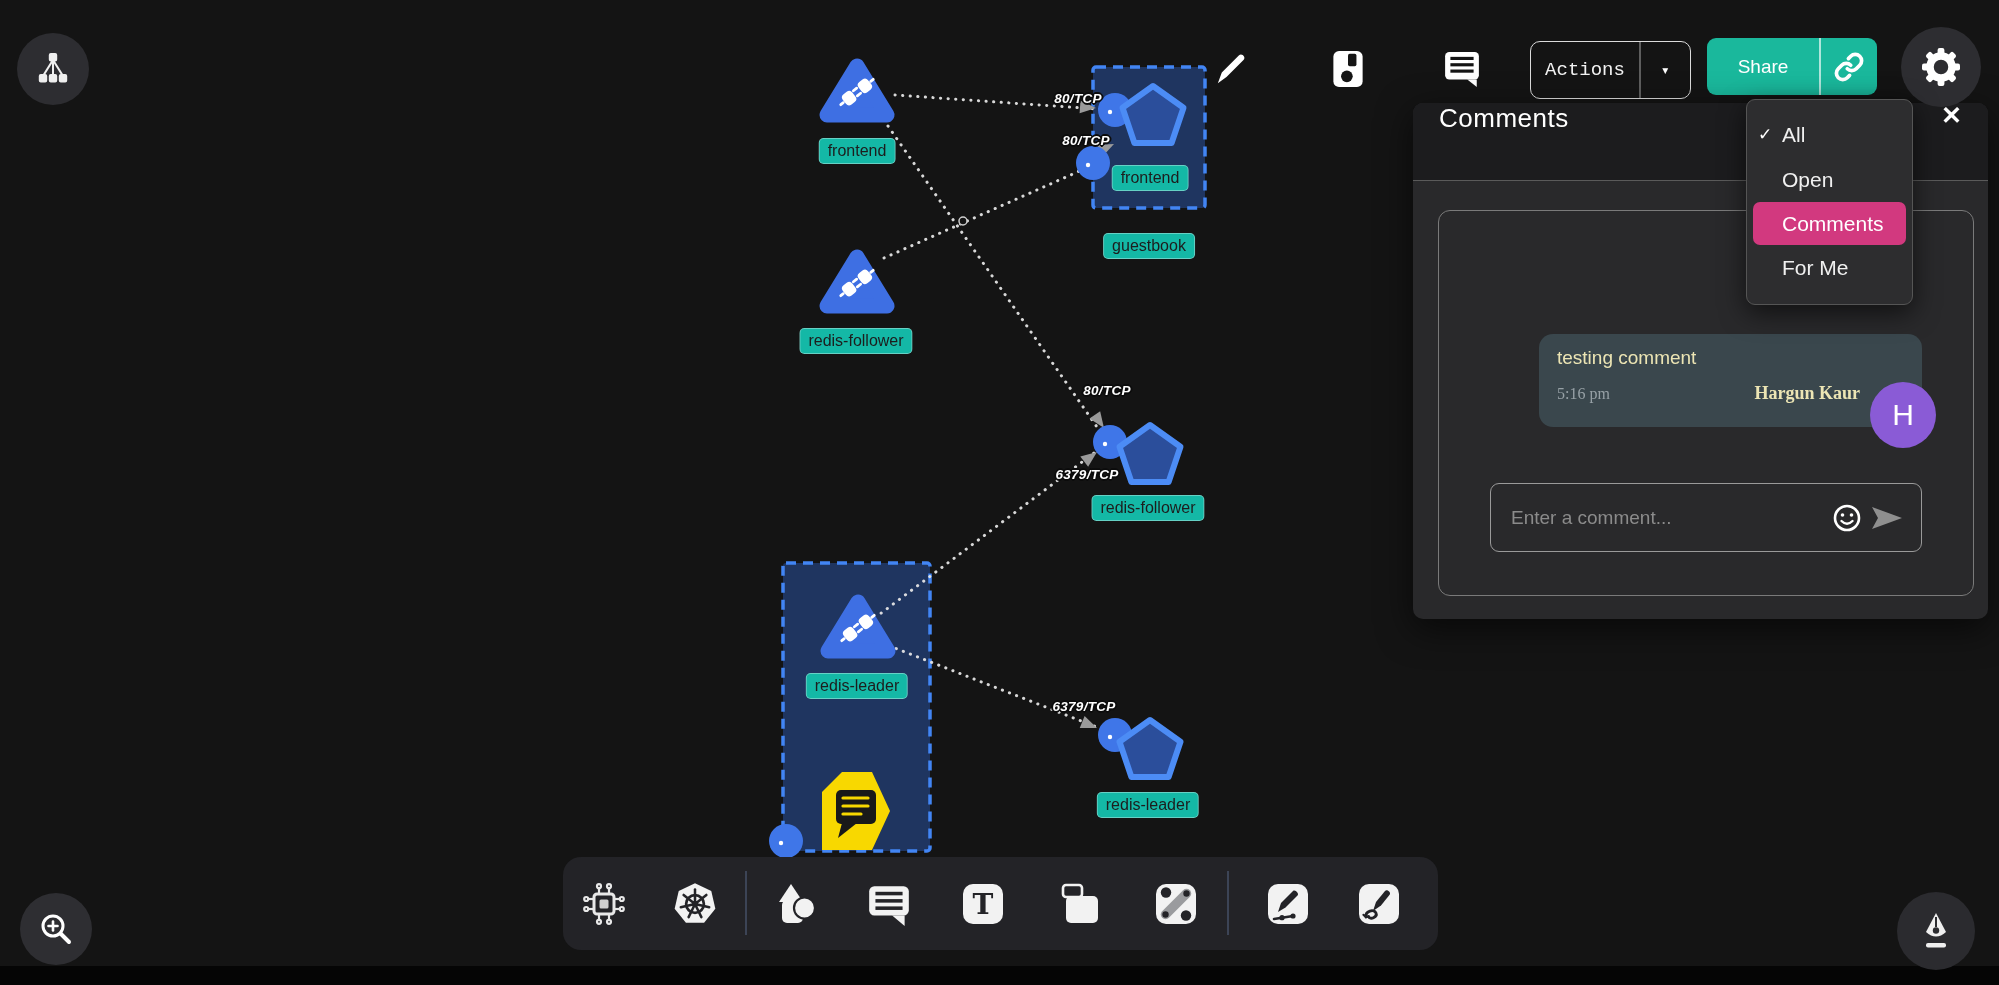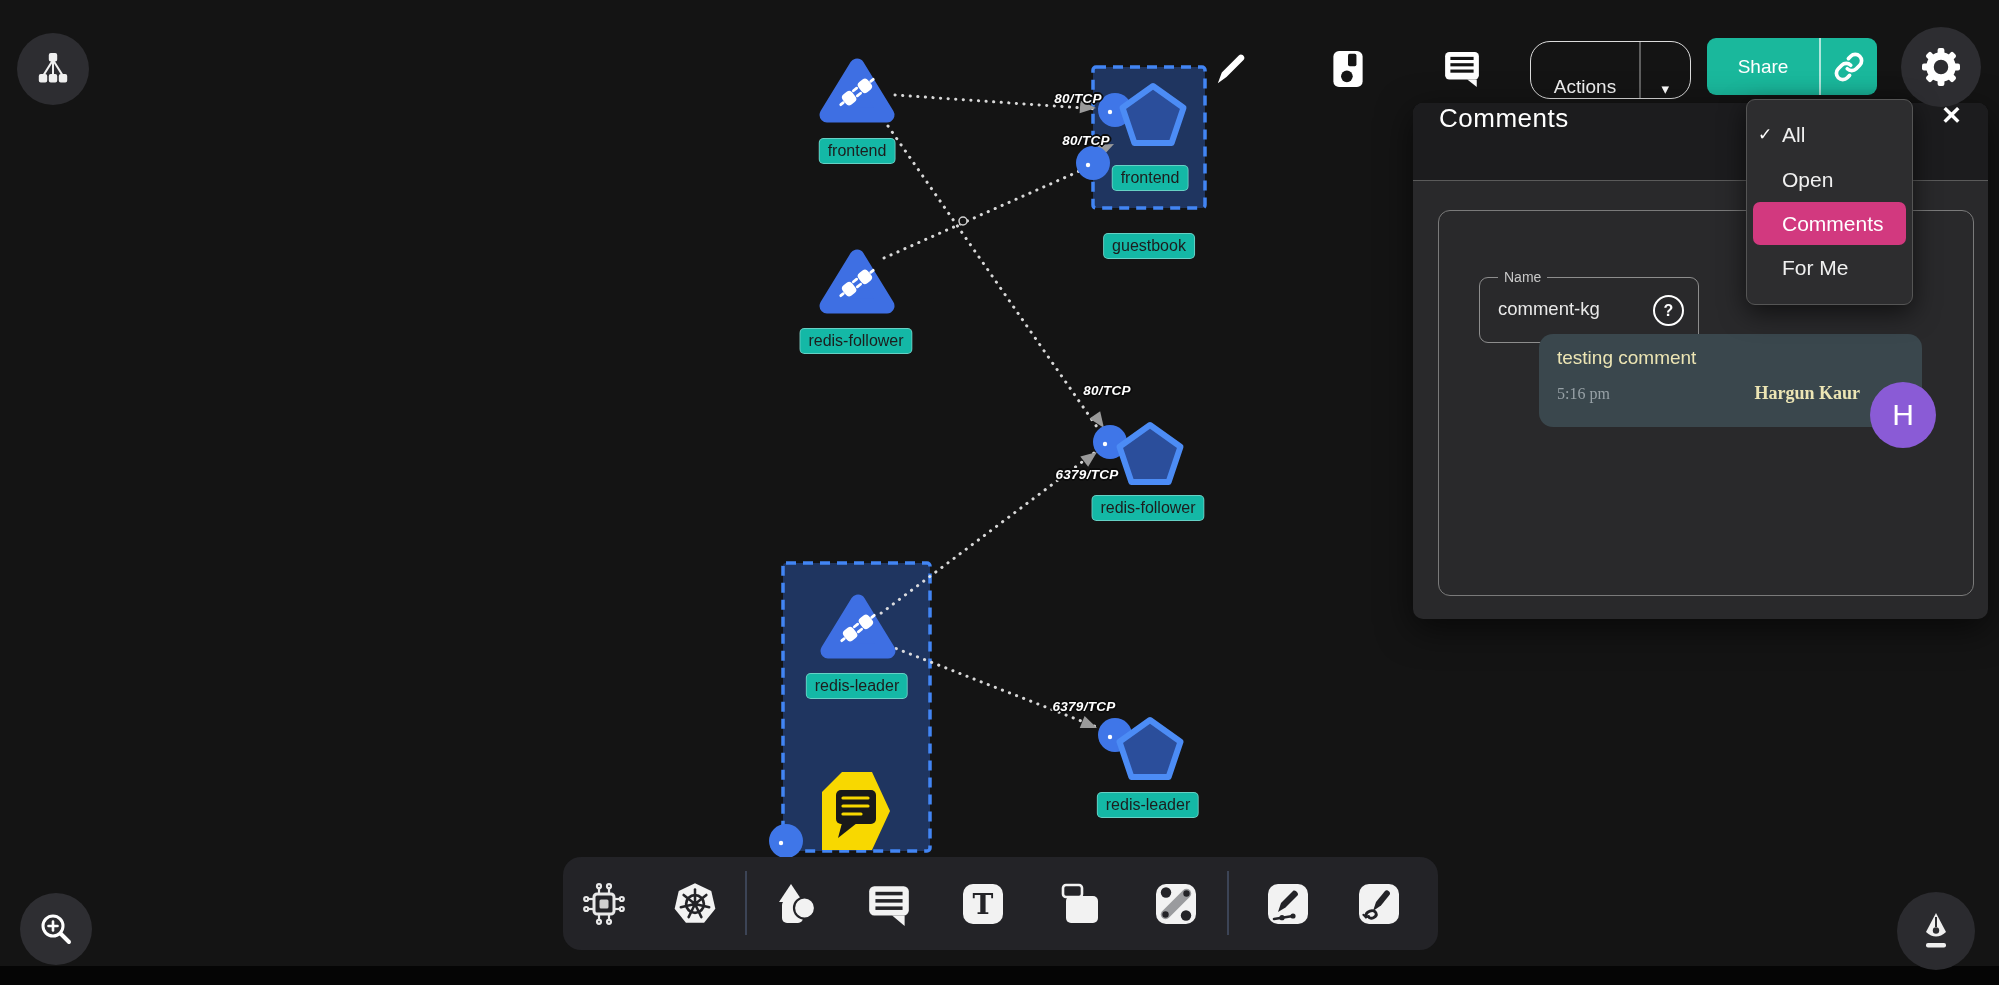--- a/index.html
+++ b/index.html
@@ -15,21 +15,21 @@
         text-shadow:-2px 0 0 #0c0c0c,2px 0 0 #0c0c0c,0 -2px 0 #0c0c0c,0 2px 0 #0c0c0c,
         -1px -1px 0 #0c0c0c,1px -1px 0 #0c0c0c,-1px 1px 0 #0c0c0c,1px 1px 0 #0c0c0c;}
   .bottom-strip{position:absolute;left:0;top:966px;width:100%;height:19px;background:#050505;z-index:4;}
   
   .circle-btn{position:absolute;border-radius:50%;background:#2d2d31;display:flex;
         align-items:center;justify-content:center;z-index:6;cursor:pointer;}
   
   .icon-btn{position:absolute;width:46px;height:46px;display:flex;align-items:center;
         justify-content:center;z-index:6;cursor:pointer;}
   .actions-btn{position:absolute;left:1530px;top:41px;width:159px;height:56px;border:1.5px solid #dcdcdc;
-        border-radius:20px;display:flex;align-items:flex-end;z-index:6;color:#f2f2f2;cursor:pointer;background:rgba(20,20,20,.4);}
+        border-radius:10px;display:flex;align-items:center;z-index:6;color:#f2f2f2;cursor:pointer;background:rgba(20,20,20,.4);font-family:Liberation Mono, monospace;}
   .actions-btn .lbl{width:108px;text-align:center;font-size:19px;}
   .actions-btn .sep{width:1.5px;height:56px;background:#9b9b9b;opacity:.55;}
   .actions-btn .caret{flex:1;text-align:center;font-size:15px;color:#fff;}
   .share-btn{position:absolute;left:1707px;top:38px;width:170px;height:57px;background:#1ab89c;
         border-radius:9px;display:flex;align-items:center;z-index:6;color:#fff;cursor:pointer;}
   .share-btn .lbl{width:112px;text-align:center;font-size:19px;}
   .share-btn .sep{width:1.5px;height:57px;background:rgba(255,255,255,.65);}
   .share-btn .linkwrap{flex:1;display:flex;align-items:center;justify-content:center;}
   
   .panel{position:absolute;left:1413px;top:103px;width:575px;height:516px;background:#29292b;
@@ -266,35 +266,46 @@
     </svg>
   </div>
 
   <div class="panel">
     <div class="panel-header">
       <span class="panel-title">Comments</span>
       <span class="panel-close">✕</span>
     </div>
     <div class="panel-container">
 
-      <div class="name-fieldset">
-        <span class="name-legend">Name</span>
-        <span class="name-value">comment-kg</span>
-        <span class="help-btn">?</span>
-      </div>
 
       <div class="bubble">
         <div class="bubble-text">testing comment</div>
         <div class="bubble-row">
           <span class="bubble-time">5:16 pm</span>
           <span class="bubble-author">Hargun Kaur</span>
         </div>
       </div>
       <div class="avatar">H</div>
 
+      <div class="composer">
+        <input type="text" placeholder="Enter a comment..." style="">
+        <span class="cicon">
+          <svg width="32" height="32" viewBox="0 0 32 32">
+            <circle cx="16" cy="16" r="12" fill="none" stroke="#fff" stroke-width="2.6"></circle>
+            <circle cx="11.5" cy="13" r="1.8" fill="#fff"></circle>
+              <circle cx="20.5" cy="13" r="1.8" fill="#fff"></circle>
+            <path d="M10.5,19 Q16,24.5 21.5,19" fill="none" stroke="#fff" stroke-width="2.4" stroke-linecap="round"></path>
+          </svg>
+        </span>
+        <span class="cicon">
+          <svg width="34" height="28" viewBox="0 0 34 28">
+            <polygon points="2,3 32,14 2,25 8,14" fill="#8f8f8f"></polygon>
+          </svg>
+        </span>
+      </div>
     </div>
   </div>
 
   <div class="filter-menu">
     <div class="menu-item">
       <span class="check">✓</span>
       <span>All</span>
     </div>
     <div class="menu-item">
       <span>Open</span>

